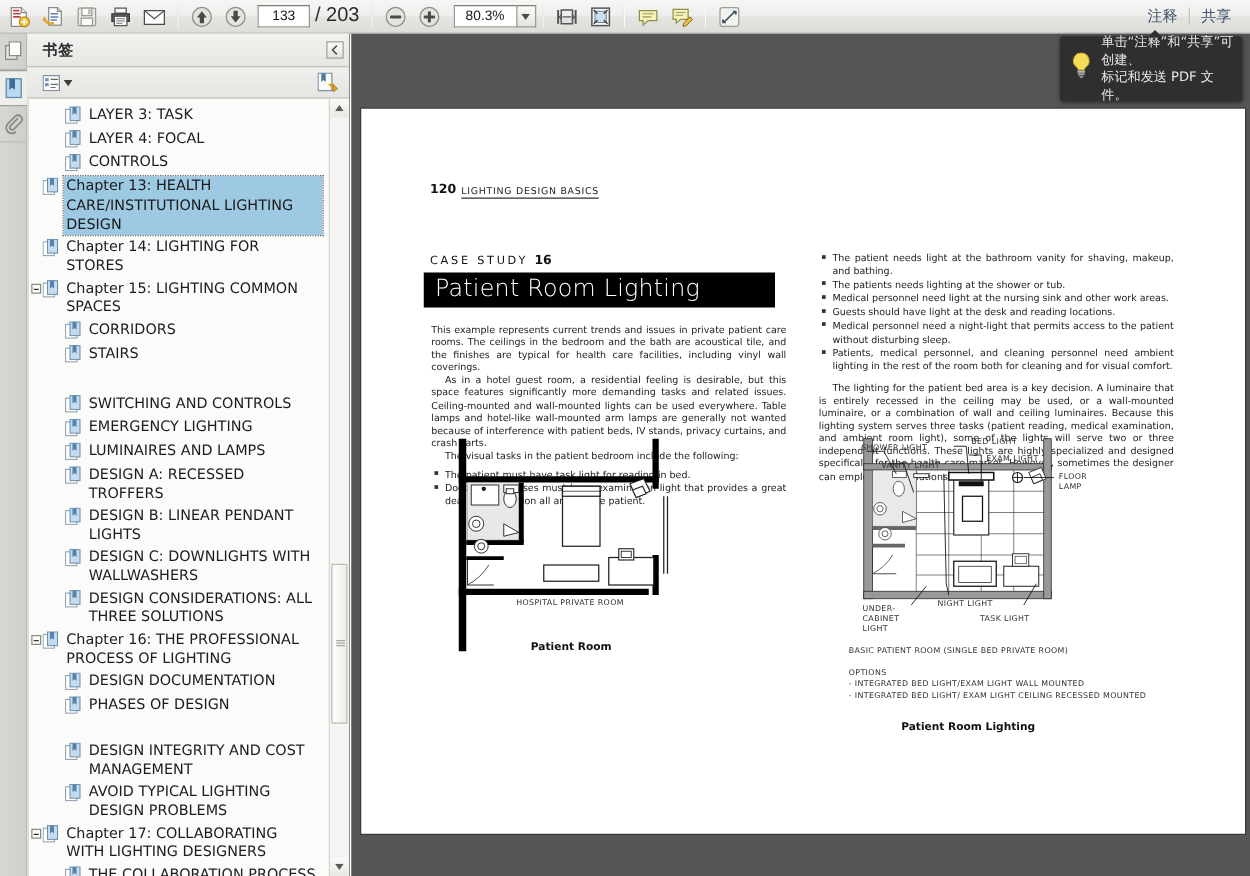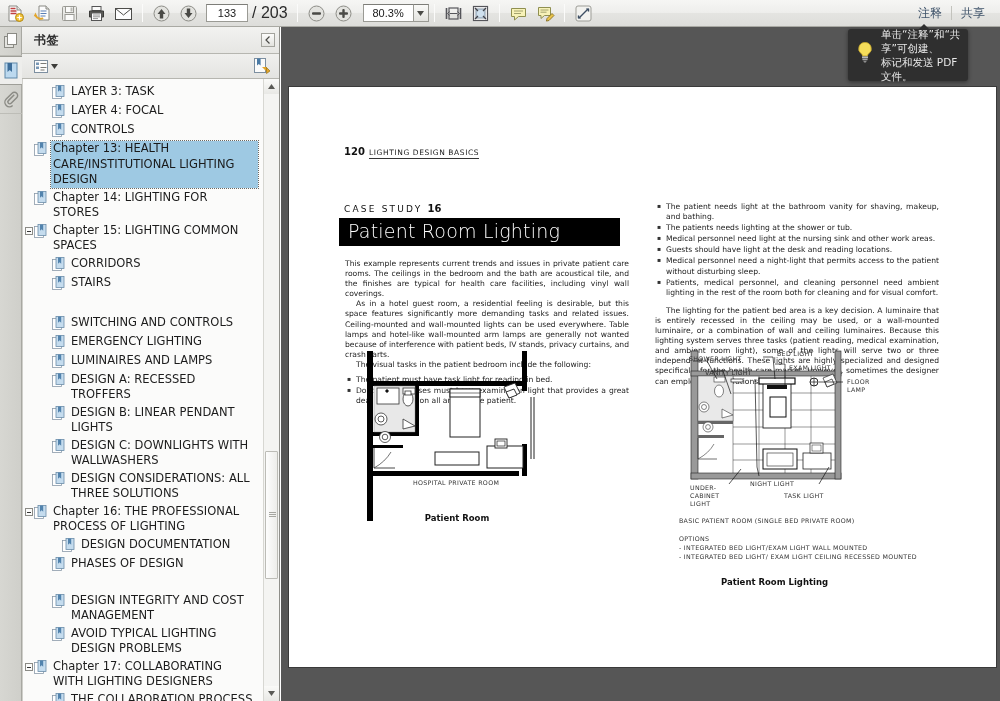--- a/index.html
+++ b/index.html
@@ -165,21 +165,21 @@
 
   
   .fig { position: absolute; }
   .fig-cap { position: absolute; text-align: center; font-weight: bold;
     font-family: "DejaVu Sans", sans-serif; font-size: 8.5px; color: #111; }
   .plan-note { position: absolute; font-family: "DejaVu Sans", sans-serif;
     font-size: 6.3px; color: #333; letter-spacing: .3px; }
 
   
   #tooltip {
-    position: absolute; left: 848px; top: 29px; width: 120px; height: 52px;
+    position: absolute; left: 848px; top: 29px; width: 146px; height: 52px;
     background: #2f2f2f; border-radius: 3px; box-shadow: 0 1px 4px rgba(0,0,0,.45);
     display: flex; align-items: center; padding: 4px 6px 4px 5px;
   }
   #tooltip .caret { position: absolute; left: 70px; top: -5px;
     width: 0; height: 0; border-left: 6px solid transparent;
     border-right: 6px solid transparent; border-bottom: 6px solid #2f2f2f; }
   #tooltip .txt { font-size: 10.5px; line-height: 14px; color: #e8e8e8;
     font-family: "DejaVu Sans", sans-serif; }
   .bulb { width: 24px; min-width: 24px; margin-right: 4px; text-align: center; }
 </style>
@@ -527,21 +527,21 @@
           <div class="bm-toggle">
             <span class="box"></span>
           </div>
           <div class="bm-icon"><svg width="13" height="15" viewBox="0 0 13 15">
               <rect x="0.5" y="2.5" width="9" height="11" fill="#ffffff" stroke="#8a9aa8" stroke-width=".8"></rect>
               <rect x="4" y="0.5" width="8" height="11" fill="#c5dcee" stroke="#6b8da9" stroke-width=".8"></rect>
               <path d="M6 0.5v6.2l1.6-1.4 1.6 1.4V0.5z" fill="#5283ad"></path>
             </svg></div>
           <div class="bm-label">Chapter 16: THE PROFESSIONAL PROCESS OF LIGHTING</div>
         </div>
-        <div class="bm-row" style="padding-left: 28px;">
+        <div class="bm-row" style="padding-left: 18px;">
           <div class="bm-toggle"></div>
           <div class="bm-icon"><svg width="13" height="15" viewBox="0 0 13 15">
               <rect x="0.5" y="2.5" width="9" height="11" fill="#ffffff" stroke="#8a9aa8" stroke-width=".8"></rect>
               <rect x="4" y="0.5" width="8" height="11" fill="#c5dcee" stroke="#6b8da9" stroke-width=".8"></rect>
               <path d="M6 0.5v6.2l1.6-1.4 1.6 1.4V0.5z" fill="#5283ad"></path>
             </svg></div>
           <div class="bm-label">DESIGN DOCUMENTATION</div>
         </div>
         <div class="bm-row" style="padding-left: 18px;">
           <div class="bm-toggle"></div>

